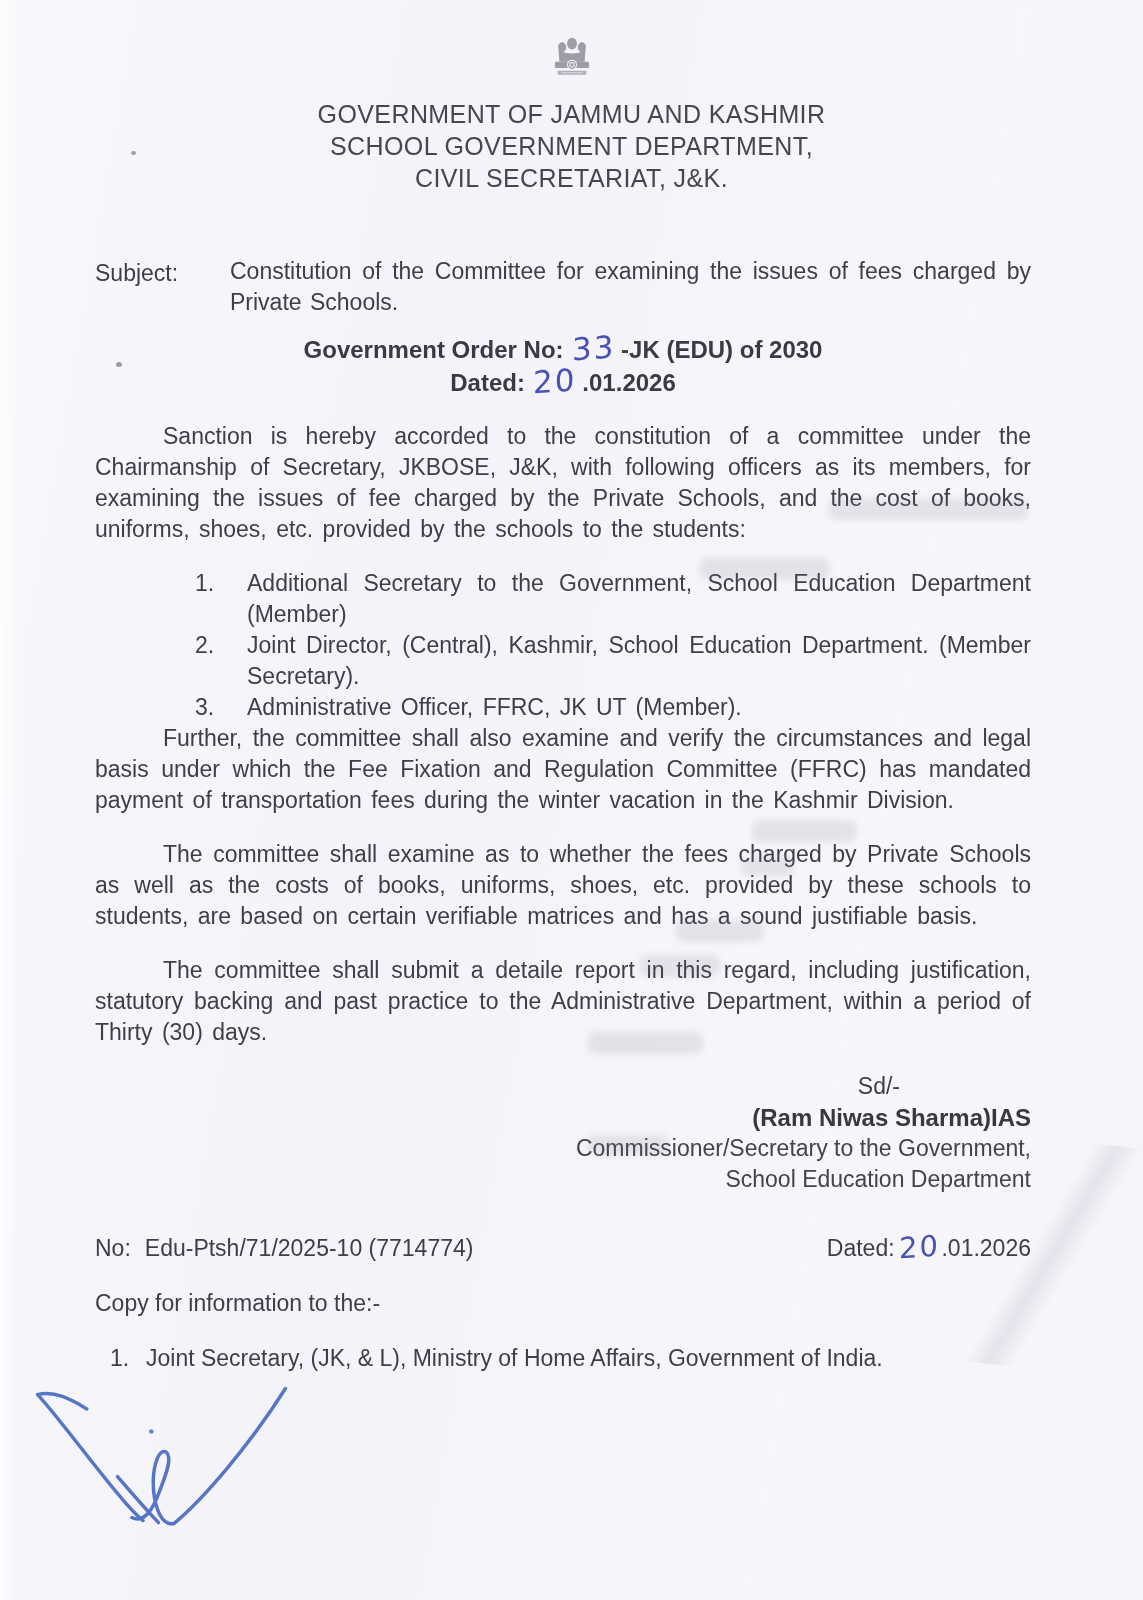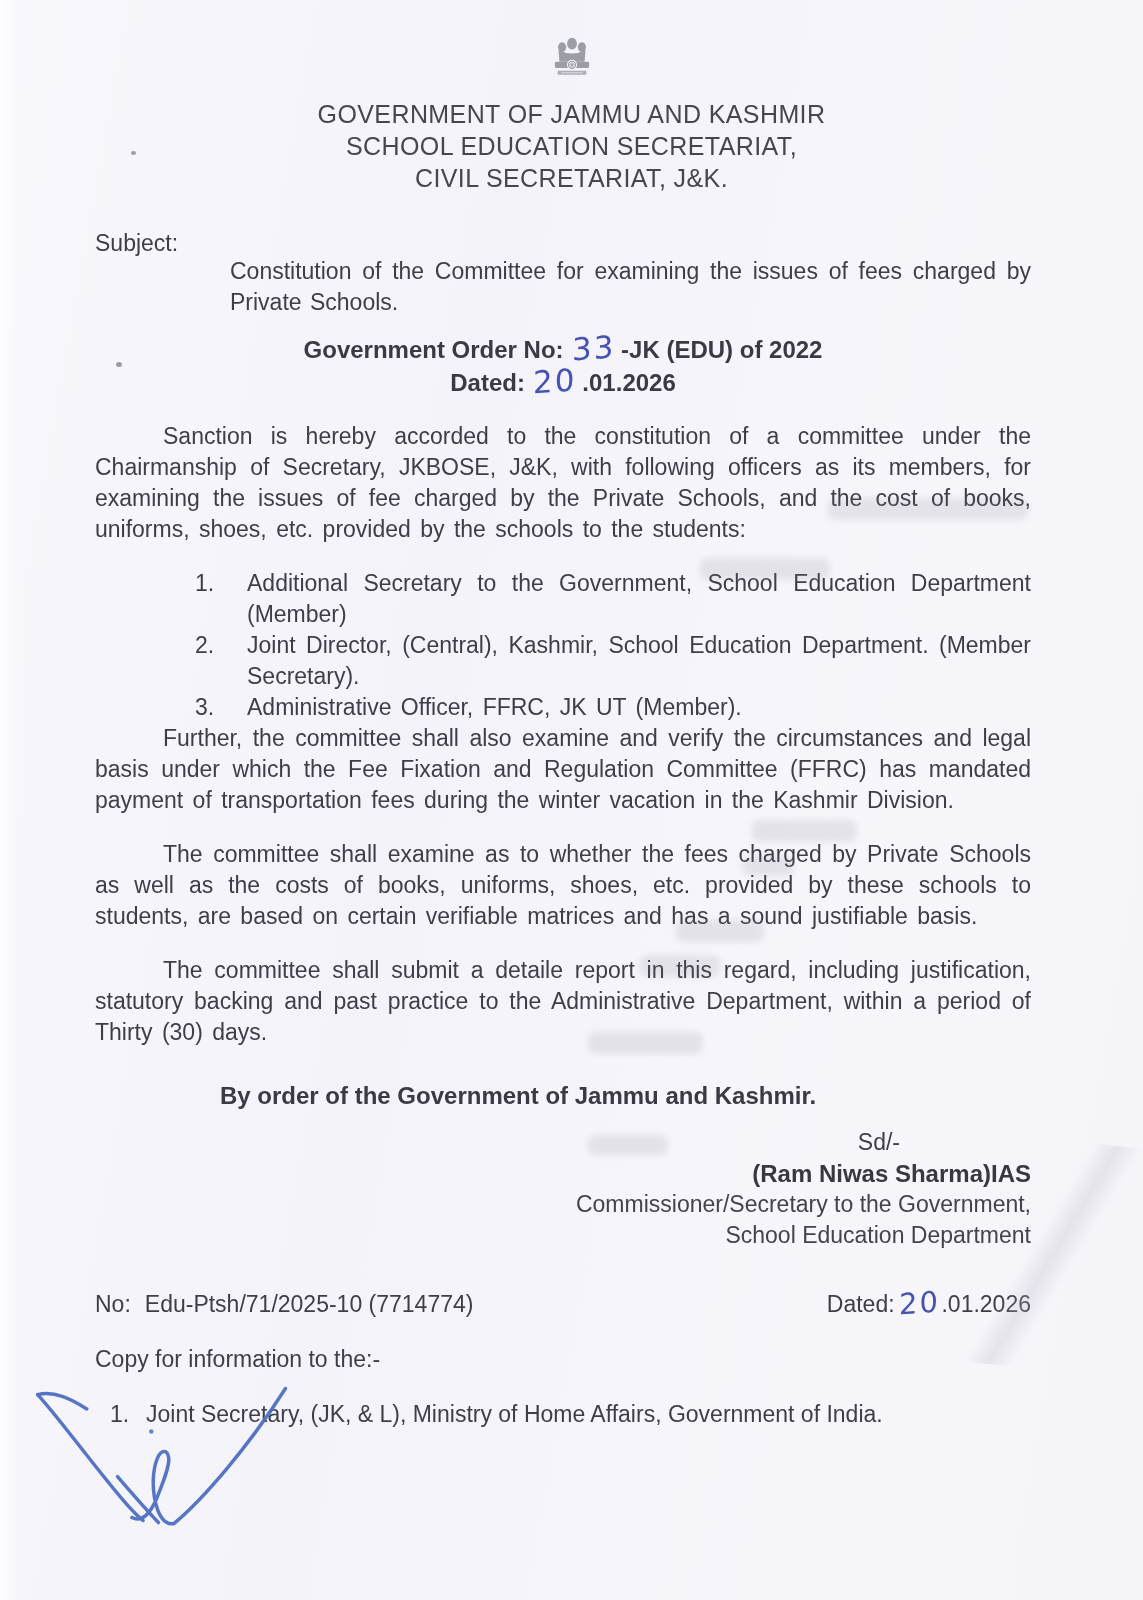--- a/index.html
+++ b/index.html
@@ -18,21 +18,21 @@
   }
   .content{padding:0 112px 0 95px;}
 
   
   .emblem-wrap{width:56px;margin:34px auto 6px;text-align:center;}
   .emblem-wrap svg{filter:blur(.4px);opacity:.85;}
   .header{text-align:center;font-size:25px;line-height:32px;letter-spacing:.4px;color:#46464f;}
 
   
   .subject-row{display:flex;margin-top:34px;}
-  .subject-label{flex:none;width:135px;}
+  .subject-label{flex:none;width:135px;margin-top:30px;}
   .subject-text{flex:1;text-align:justify;word-spacing:2px;margin-top:28px;}
 
   
   .order-block{text-align:center;font-weight:bold;font-size:24px;margin-top:14px;color:#3a3a44;}
   .order-block .row{min-height:33px;}
   .hand{
     color:#4653b4;
     font-family:"DejaVu Sans",sans-serif;
     font-weight:normal;
     font-size:31px;
@@ -104,33 +104,33 @@
         <circle cx="30" cy="32.5" r="5.6" fill="#f7f6fb"></circle>
         <circle cx="30" cy="32.5" r="4" fill="none" stroke="#8f8f99" stroke-width="1.2"></circle>
         <path d="M30 28.5 v8 M26 32.5 h8 M27.2 29.7 l5.6 5.6 M32.8 29.7 l-5.6 5.6" stroke="#8f8f99" stroke-width=".9" fill="none"></path>
         <rect x="14" y="39" width="32" height="4.5" rx="1" opacity=".8"></rect>
         <path d="M18 41.3 h24" stroke="#f7f6fb" stroke-width="1.1" opacity=".65" fill="none"></path>
       </g>
     </svg>
   </div>
   <div class="header">
     <div>GOVERNMENT OF JAMMU AND KASHMIR</div>
-    <div>SCHOOL EDUCATION SECRETARIAT,</div>
+    <div>SCHOOL GOVERNMENT DEPARTMENT,</div>
     <div>CIVIL SECRETARIAT, J&amp;K.</div>
   </div>
 
   <div class="content">
 
     <div class="subject-row">
       <div class="subject-label">Subject:</div>
       <div class="subject-text">Constitution of the Committee for examining the issues of fees charged by Private Schools.</div>
     </div>
 
     <div class="order-block">
-      <div class="row"><span>Government Order No:</span><span class="hand">33</span><span>-JK (EDU) of 2022</span></div>
+      <div class="row"><span>Government Order No:</span><span class="hand">33</span><span>-JK (EDU) of 2030</span></div>
       <div class="row"><span>Dated:</span><span class="hand">20</span><span>.01.2026</span></div>
     </div>
 
     <p class="para first">Sanction is hereby accorded to the constitution of a committee under the Chairmanship of Secretary, JKBOSE, J&amp;K, with following officers as its members, for examining the issues of fee charged by the Private Schools, and the cost of books, uniforms, shoes, etc. provided by the schools to the students:</p>
 
     <div class="member-list">
       <div class="member-item">
         <span class="member-num">1.</span>
         <span class="member-text">Additional Secretary to the Government, School Education Department (Member)</span>
       </div>
@@ -141,21 +141,20 @@
       <div class="member-item">
         <span class="member-num">3.</span>
         <span class="member-text">Administrative Officer, FFRC, JK UT (Member).</span>
       </div>
     </div>
 
     <p class="para">Further, the committee shall also examine and verify the circumstances and legal basis under which the Fee Fixation and Regulation Committee (FFRC) has mandated payment of transportation fees during the winter vacation in the Kashmir Division.</p>
     <p class="para gap-lg">The committee shall examine as to whether the fees charged by Private Schools as well as the costs of books, uniforms, shoes, etc. provided by these schools to students, are based on certain verifiable matrices and has a sound justifiable basis.</p>
     <p class="para">The committee shall submit a detaile report in this regard, including justification, statutory backing and past practice to the Administrative Department, within a period of Thirty (30) days.</p>
 
-    <div class="by-order">By order of the Government of Jammu and Kashmir.</div>
 
     <div class="sig-block">
       <div class="sig-sd">Sd/-</div>
       <div class="sig-name">(Ram Niwas Sharma)IAS</div>
       <div class="sig-title">Commissioner/Secretary to the Government,</div>
       <div class="sig-title">School Education Department</div>
     </div>
 
     <div class="ref-row">
       <div class="ref-left">

